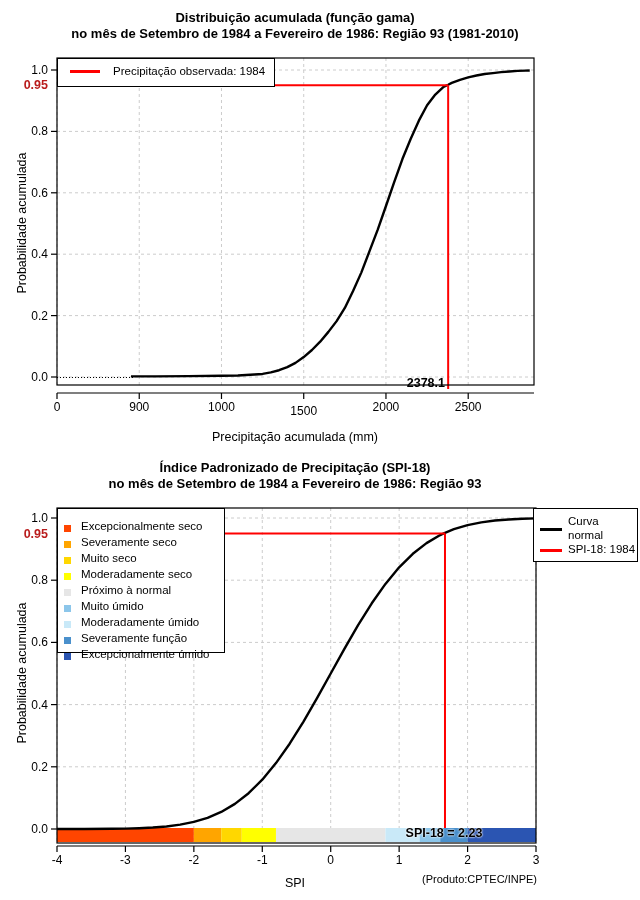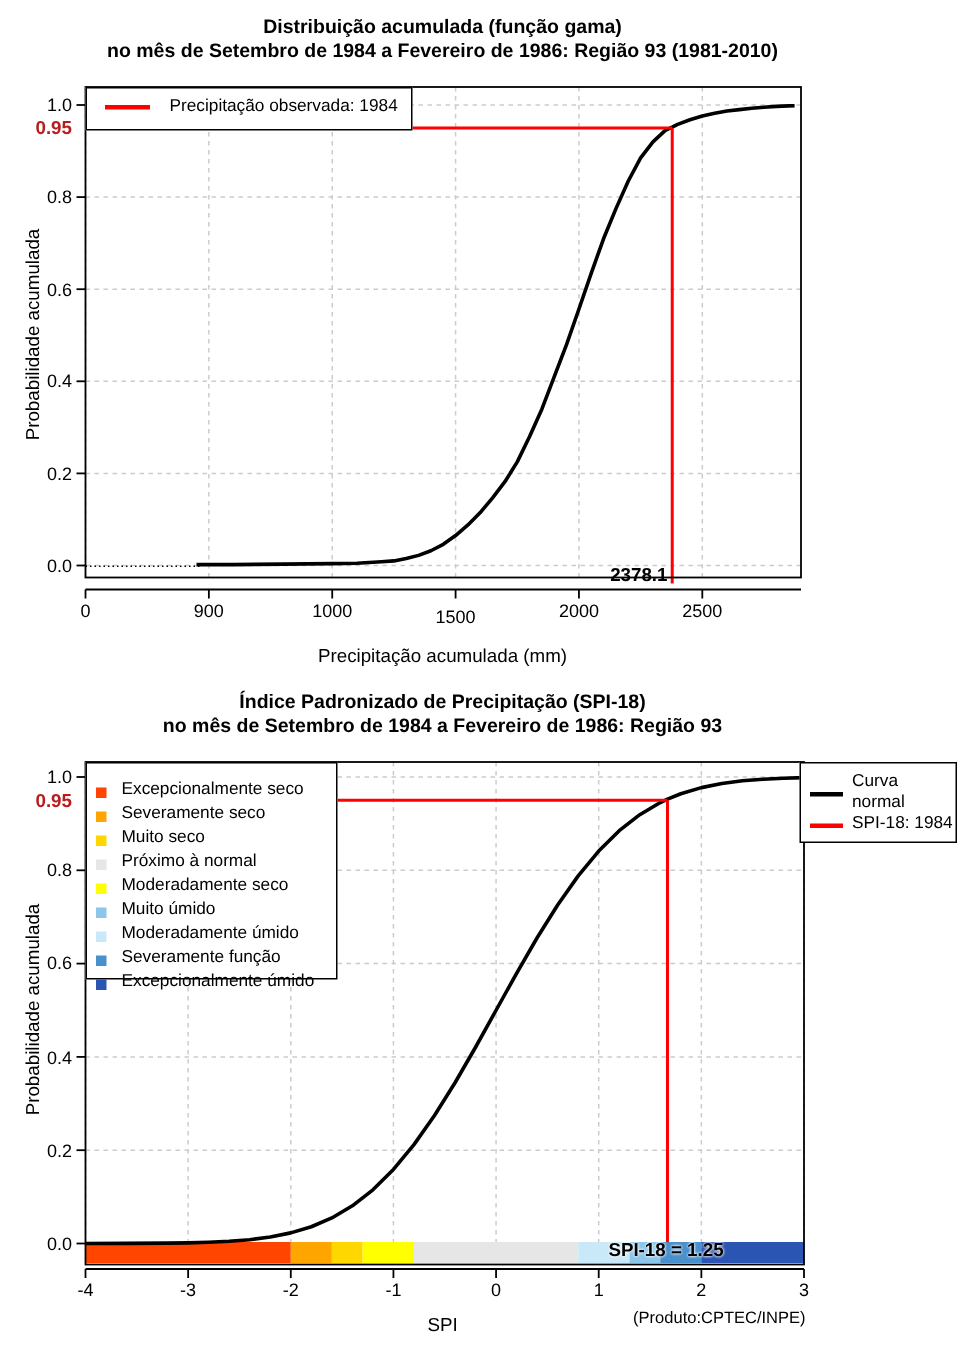--- a/index.html
+++ b/index.html
@@ -134,26 +134,26 @@
       </div>
       <div class="cat-item">
         <span class="cat-sq" style="background: rgb(255, 165, 0);"></span>
         <span>Severamente seco</span>
       </div>
       <div class="cat-item">
         <span class="cat-sq" style="background: rgb(255, 215, 0);"></span>
         <span>Muito seco</span>
       </div>
       <div class="cat-item">
+        <span class="cat-sq" style="background: rgb(255, 255, 0);"></span>
+        <span>Moderadamente seco</span>
+      </div>
+      <div class="cat-item">
         <span class="cat-sq" style="background: rgb(230, 230, 230);"></span>
         <span>Próximo à normal</span>
-      </div>
-      <div class="cat-item">
-        <span class="cat-sq" style="background: rgb(255, 255, 0);"></span>
-        <span>Moderadamente seco</span>
       </div>
       <div class="cat-item">
         <span class="cat-sq" style="background: rgb(140, 198, 234);"></span>
         <span>Muito úmido</span>
       </div>
       <div class="cat-item">
         <span class="cat-sq" style="background: rgb(201, 233, 248);"></span>
         <span>Moderadamente úmido</span>
       </div>
       <div class="cat-item">
@@ -166,21 +166,21 @@
       </div>
     </div>
 
   <div class="legend-box" style="left:533px;top:508px;width:105px;height:54px;">
     <span id="c2-sample-0" class="abs line-sample" style="left: 6px; top: 19px; width: 22px; background: rgb(0, 0, 0);"></span>
     <div class="abs" style="left:34px;top:6px;width:66px;font-size:11.5px;line-height:13.5px;">Curva normal</div>
     <span id="c2-sample-1" class="abs line-sample" style="left: 6px; top: 40px; width: 22px; background: rgb(255, 0, 0);"></span>
     <div class="abs" style="left:34px;top:34px;width:70px;font-size:11.5px;">SPI-18: 1984</div>
   </div>
 
-  <div class="abs annot spi-annot" style="left:364px;top:826px;width:160px;text-align:center;">SPI-18 = 1.25</div>
+  <div class="abs annot spi-annot" style="left:364px;top:826px;width:160px;text-align:center;">SPI-18 = 2.23</div>
 
   <div class="abs credit" style="left:397px;top:873px;width:140px;text-align:right;">(Produto:CPTEC/INPE)</div>
 
   <div id="tick-layer">
       <div class="abs tick-label xtick" style="left: 33px; top: 400px;">0</div>
       <div class="abs tick-label xtick" style="left: 115.241px; top: 400px;">900</div>
       <div class="abs tick-label xtick" style="left: 197.483px; top: 400px;">1000</div>
       <div class="abs tick-label xtick" style="left: 279.724px; top: 404px;">1500</div>
       <div class="abs tick-label xtick" style="left: 361.966px; top: 400px;">2000</div>
       <div class="abs tick-label xtick" style="left: 444.207px; top: 400px;">2500</div>

